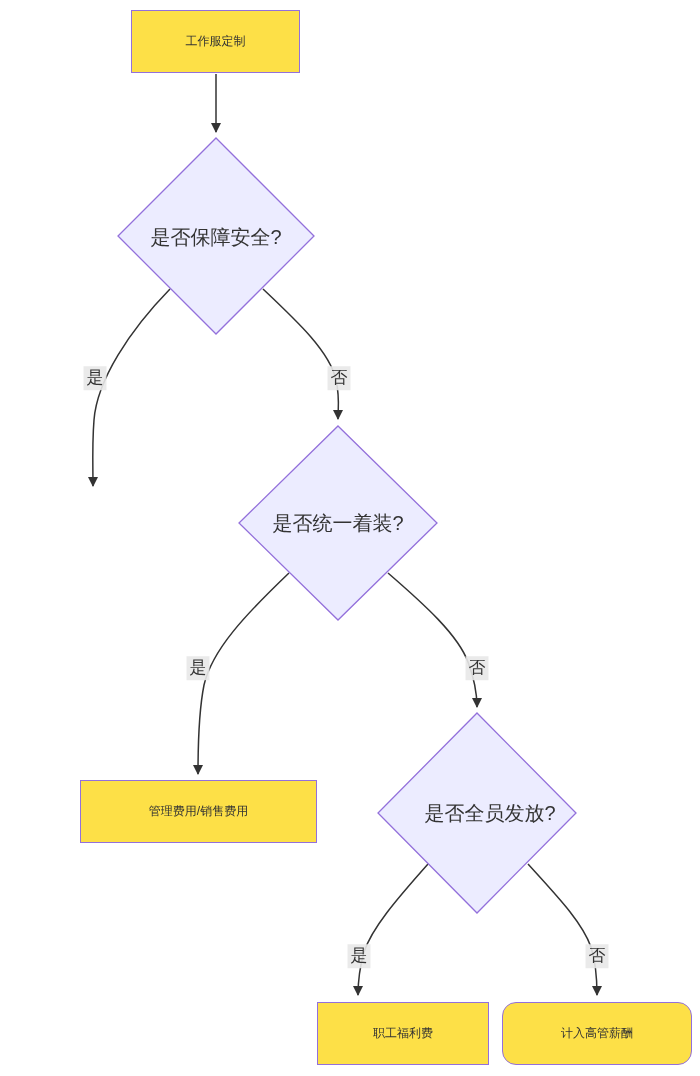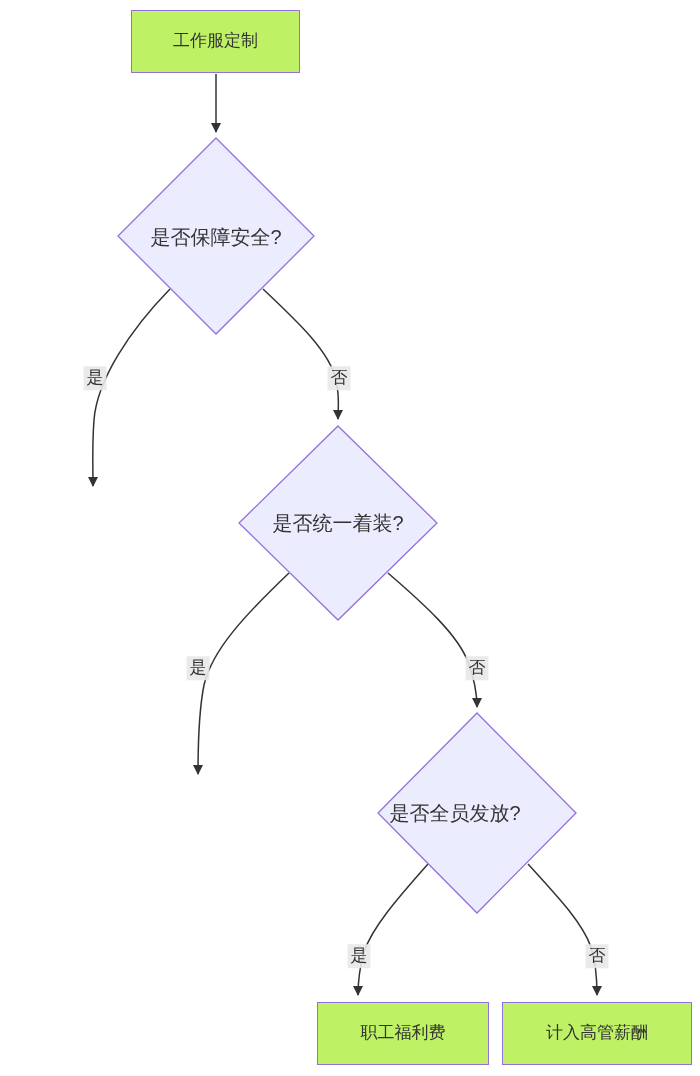--- a/index.html
+++ b/index.html
@@ -28,24 +28,24 @@
     stroke-width: 1.5px;
   }
   .shape-diamond {
     fill: #ECECFF;
     stroke: #9370DB;
     stroke-width: 1.3px;
   }
   .node-rect {
     position: absolute;
     box-sizing: border-box;
-    background: #bef264;
+    background: #fde047;
     border: 1.3px solid #9370DB;
     color: #333333;
-    font-size: 17px;
+    font-size: 12px;
     display: flex;
     align-items: center;
     justify-content: center;
     text-align: right;
     line-height: 1.2;
   }
   .diamond-label {
     position: absolute;
     transform: translate(-50%, -50%);
     color: #333333;
@@ -85,30 +85,31 @@
     <path class="edge-path" d="M528,864 C558,897 582,922 591,947 C596,963 597,980 597,995" marker-end="url(#arrow)"></path>
 
     <polygon class="shape-diamond" points="216,138 314,236 216,334 118,236"></polygon>
     <polygon class="shape-diamond" points="338,426 437,523 338,620 239,523"></polygon>
     <polygon class="shape-diamond" points="477,713 576,813 477,913 378,813"></polygon>
   </svg>
 
   <div class="node-rect" style="left:131px; top:10px; width:169px; height:63px;">工作服定制</div>
 
 
+  <div class="node-rect" style="left:80px; top:780px; width:237px; height:63px;">管理费用/销售费用</div>
 
   <div class="node-rect" style="left:273px; top:1002px; width:172px; height:63px;margin-left:44px;">职工福利费</div>
 
-  <div class="node-rect" style="left:502px; top:1002px; width:190px; height:63px;">计入高管薪酬</div>
+  <div class="node-rect" style="left:502px; top:1002px; width:190px; height:63px;border-radius:14px;">计入高管薪酬</div>
 
   <div class="diamond-label" style="left:216px; top:237px;">是否保障安全?</div>
 
   <div class="diamond-label" style="left:338px; top:523px;">是否统一着装?</div>
 
-  <div class="diamond-label" style="left:455px; top:813px;">是否全员发放?</div>
+  <div class="diamond-label" style="left:490px; top:813px;">是否全员发放?</div>
 
   <div class="edge-label" style="left:95px; top:378px;">是</div>
 
   <div class="edge-label" style="left:339px; top:378px;">否</div>
 
   <div class="edge-label" style="left:198px; top:668px;">是</div>
 
   <div class="edge-label" style="left:477px; top:668px;">否</div>
 
   <div class="edge-label" style="left:359px; top:956px;">是</div>

